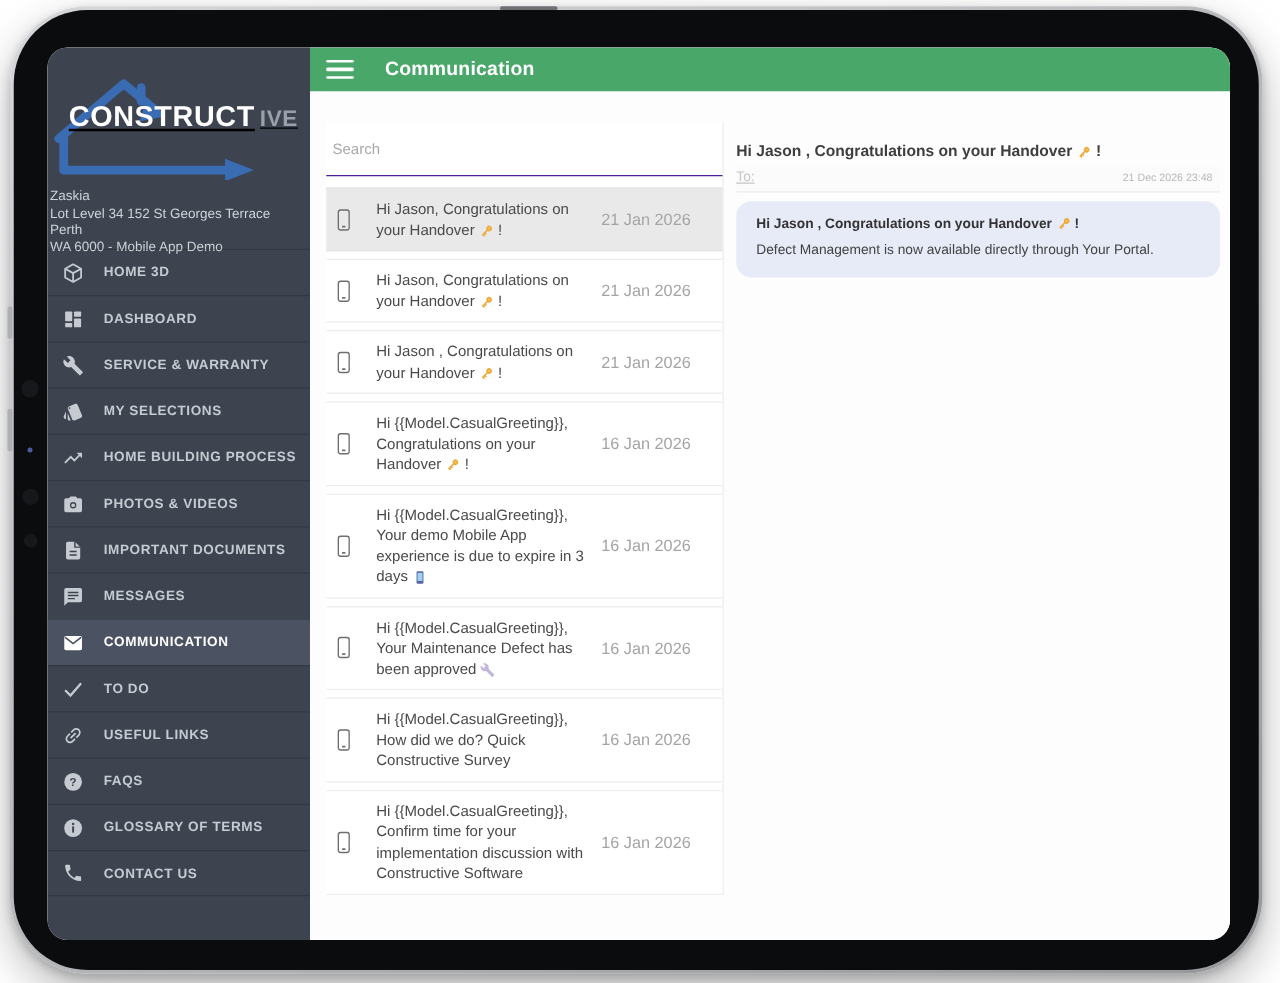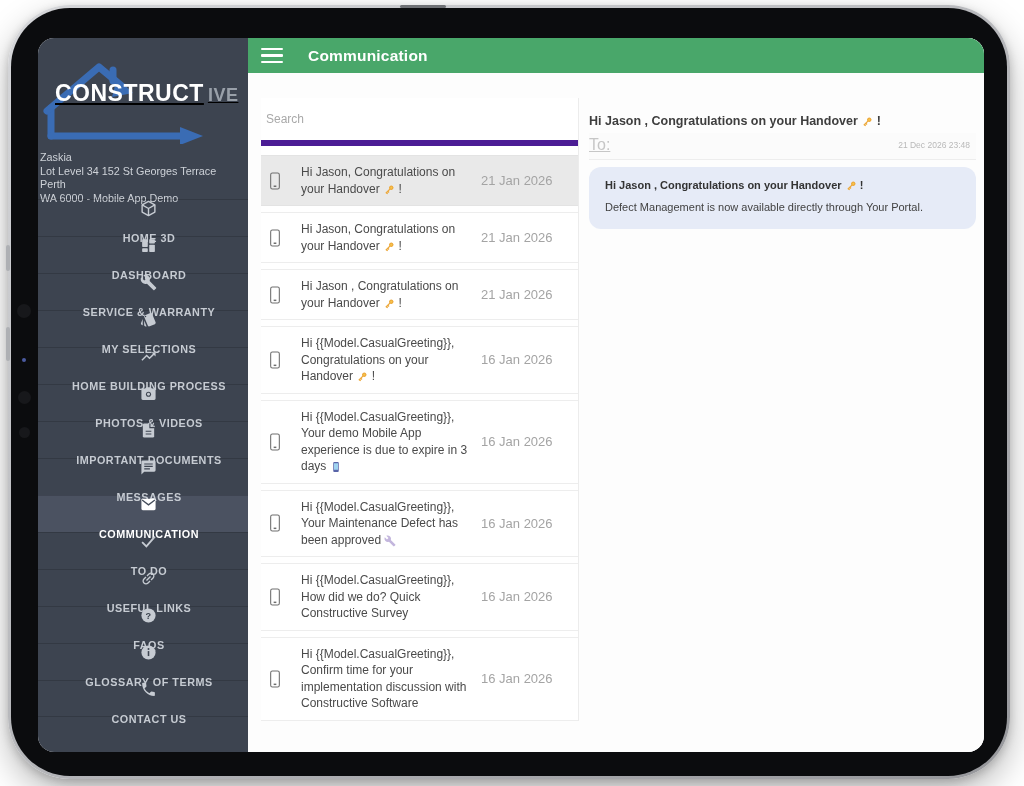--- a/index.html
+++ b/index.html
@@ -24,52 +24,52 @@
   .sidebar{width:210px;flex:none;background:#3d4450;display:flex;flex-direction:column;overflow:hidden;}
   .logo-block{position:relative;height:110px;flex:none;}
   .logo-svg{position:absolute;left:5px;top:12px;width:176px;height:94px;}
   .brand{position:absolute;left:17px;top:42px;display:flex;align-items:baseline;gap:4px;z-index:1;text-decoration:underline;}
   .brand-primary{font-size:23px;font-weight:bold;color:#ffffff;letter-spacing:.5px;}
   .brand-secondary{font-size:18px;font-weight:bold;color:#99a0a9;letter-spacing:.5px;}
   .user-info{flex:none;height:48px;padding:3px 4px 0 2px;font-size:10.8px;line-height:13.5px;color:#ced2d8;}
   .nav{flex:1;}
   .nav-item{height:37px;box-sizing:border-box;display:flex;align-items:center;gap:15px;
     padding-left:12px;border-top:1px solid rgba(0,0,0,.16);
-    font-size:10.8px;font-weight:bold;letter-spacing:.5px;color:#c6cbd2;cursor:pointer;flex-direction:column;}
+    font-size:10.8px;font-weight:bold;letter-spacing:.5px;color:#c6cbd2;cursor:pointer;}
   .nav-item:last-child{border-bottom:1px solid rgba(0,0,0,.16);}
   .nav-item.active{background:#4b5261;color:#ffffff;}
   .nav-icon{flex:none;width:18px;}
   .nav-icon svg{width:17px;height:17px;display:block;}
   
   .main{flex:1;display:flex;flex-direction:column;min-width:0;background:#fdfdfd;}
   .appbar{height:35px;flex:none;background:#49a76a;display:flex;align-items:center;gap:25px;padding-left:13px;}
   .hamburger{width:22px;display:flex;flex-direction:column;gap:4px;cursor:pointer;}
   .hamburger span{height:2.5px;background:#ffffff;border-radius:1px;}
   .appbar h1{margin:0;font-size:15.5px;font-weight:bold;letter-spacing:.2px;color:#ffffff;}
   .content{flex:1;display:flex;align-items:flex-start;padding:25px 0 0 13px;overflow:hidden;}
   
   .list-panel{width:317px;flex:none;border-right:1px solid #ececec;background:#fff;}
-  .search-row{border-bottom:6px solid #4c1d95;padding:10px 2px 0 5px;}
+  .search-row{border-bottom:1px solid #4c1d95;padding:10px 2px 0 5px;}
   .search-row input{width:100%;box-sizing:border-box;border:0;outline:0;background:transparent;
     font-family:"Liberation Sans",sans-serif;font-size:12px;color:#555;padding:4px 0 14px 0;}
   .search-row input::placeholder{color:#a9a9a9;}
   .message-row{display:flex;align-items:center;border-top:1px solid #ededed;border-bottom:1px solid #ededed;
     margin-top:6px;padding:8px 0 8px 6px;background:#fff;cursor:pointer;}
   #rows .message-row:first-child{margin-top:9px;}
   .message-row.selected{background:#e9e9e9;border-color:#e3e3e3;}
   .row-icon{flex:none;width:20px;margin-right:14px;}
   .row-icon svg{width:16px;height:26px;display:block;}
   .row-text{width:180px;flex:none;font-size:12px;line-height:16.5px;color:#4a4a4a;}
   .row-date{flex:1;text-align:left;padding-right:22px;font-size:13px;color:#a4a4a4;white-space:nowrap;}
   
   .detail-panel{flex:1;min-width:0;padding:16px 8px 0 10px;}
   .subject{font-size:12.5px;font-weight:bold;color:#3e3e3e;}
   .to-row{display:flex;justify-content:space-between;align-items:center;margin-top:5px;
     padding:3px 6px 5px 0;border-bottom:1px solid #ededed;background:#fbfbfb;}
-  .to-label{font-size:16px;color:#c6c6c6;text-decoration:underline;}
+  .to-label{font-size:11px;color:#c6c6c6;text-decoration:underline;}
   .timestamp{font-size:8.5px;color:#b9b9b9;}
   .bubble{margin-top:7px;background:#e6ebf7;border-radius:12px;padding:12px 16px 16px;}
   .bubble-title{font-size:11px;font-weight:bold;color:#333333;}
   .bubble-body{font-size:11px;color:#424242;margin-top:9px;}
   .emoji{width:12px;height:12px;display:inline-block;vertical-align:-1px;}
   .emoji svg{width:12px;height:12px;display:block;display:inline;vertical-align:-2px;}
 </style>
 </head>
 <body>
 

